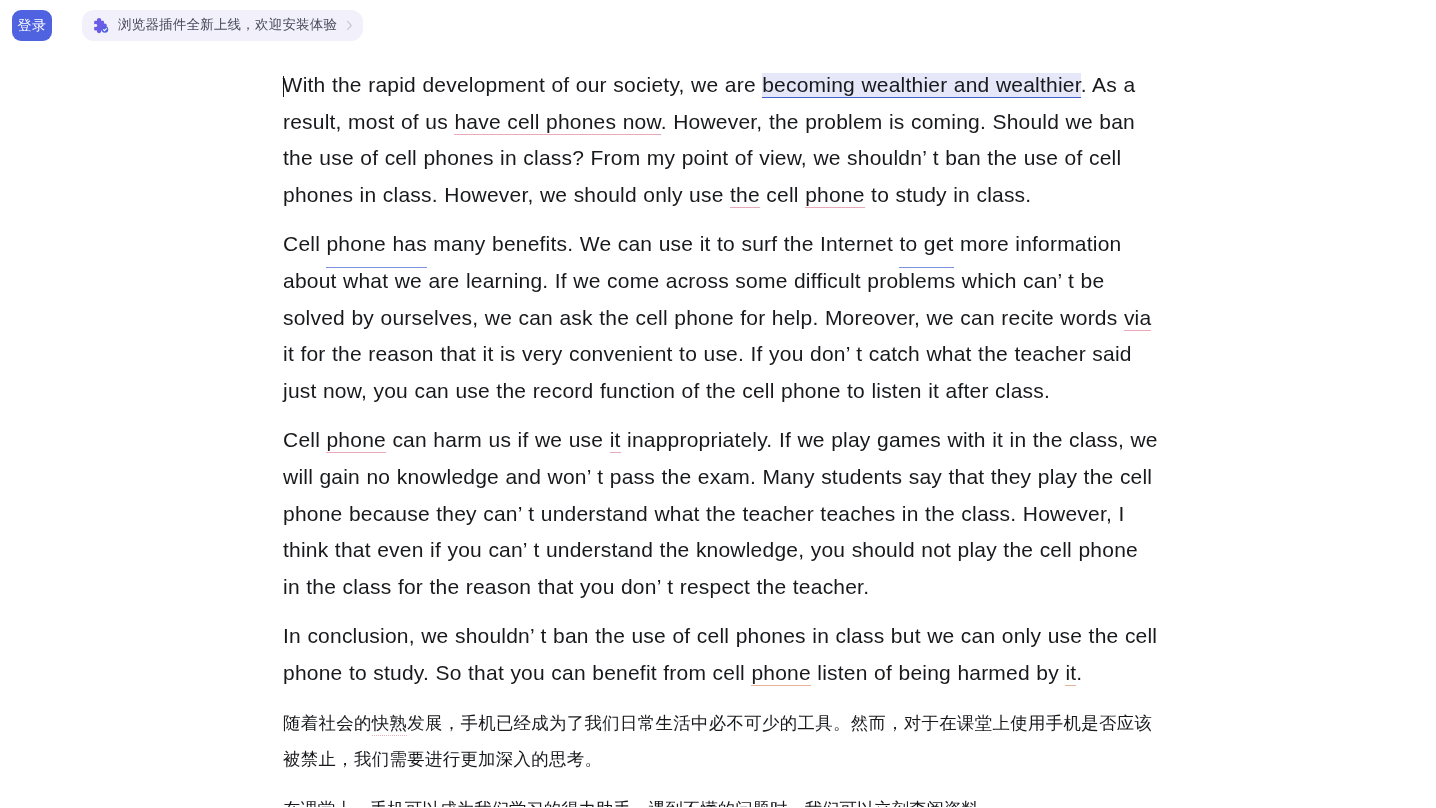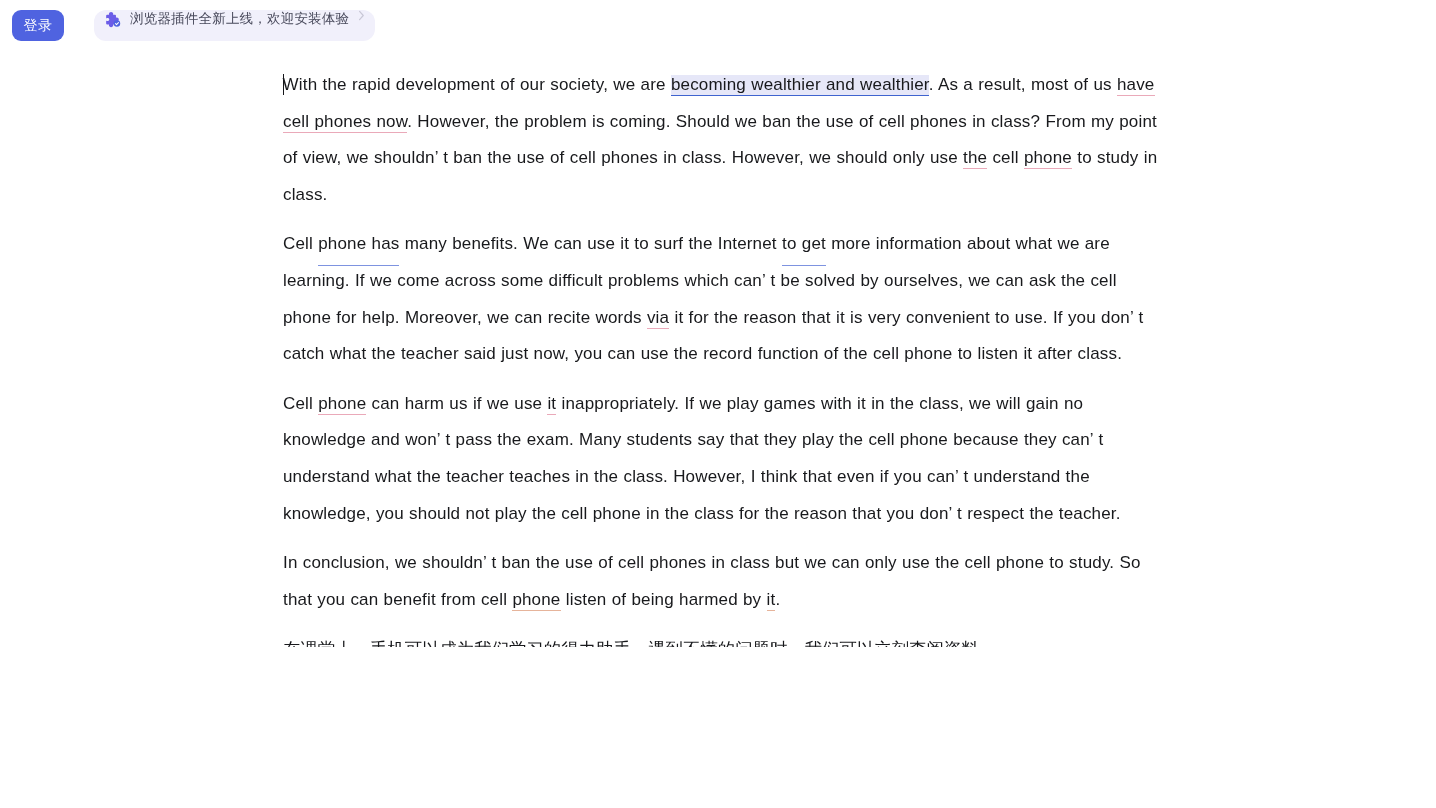--- a/index.html
+++ b/index.html
@@ -17,38 +17,38 @@
     position: relative;
     height: 50px;
     width: 100%;
     display: flex;
     align-items: center;
     padding-left: 12px;
     background: #ffffff;
   }
 
   .login-btn {
-    width: 52px;
+    width: 40px;
     height: 31px;
     border-radius: 9px;
     background: #4f63e0;
     color: #ffffff;
     font-size: 14px;
     line-height: 31px;
     text-align: center;
     letter-spacing: 0.5px;
     cursor: pointer;
     user-select: none;
     border: none;
     font-family: "Liberation Sans", "DejaVu Sans", sans-serif;
   }
 
   .promo-banner {
     display: flex;
-    align-items: flex-start;
+    align-items: center;
     height: 31px;
     margin-left: 30px;
     padding: 0 10px 0 9px;
     border-radius: 12px;
     background: #f1f0fb;
     cursor: pointer;
     user-select: none;
   }
 
   .promo-icon {
@@ -87,21 +87,21 @@
 
   .doc-page {
     position: relative;
     width: 876px;
     margin-left: 283px;
     padding-top: 17px;
   }
 
   .para {
     position: relative;
-    font-size: 17px;
+    font-size: 21px;
     line-height: 36.6px;
     color: #18191c;
     letter-spacing: 0.01em;
     text-align: left;
     margin-bottom: 13px;
     word-spacing: 0.02em;
   }
 
   .para.cn {
     font-size: 17.4px;
@@ -189,15 +189,16 @@
   </div>
 
 </div>
 
 <div class="doc-scroll">
   <div class="doc-page" id="doc-page">
       <div class="para"><span class="caret"></span><span>With the rapid development of our society, we are </span><span class="mk-blue">becoming wealthier and wealthier</span><span>. As a result, most of us </span><span class="mk-pink">have cell phones now</span><span>. However, the problem is coming. Should we ban the use of cell phones in class? From my point of view, we shouldn’ t ban the use of cell phones in class. However, we should only use </span><span class="mk-pink">the</span><span> cell </span><span class="mk-pink">phone</span><span> to study in class.</span></div>
       <div class="para"><span>Cell </span><span class="mk-blue-u">phone has</span><span> many benefits. We can use it to surf the Internet </span><span class="mk-blue-u">to get</span><span> more information about what we are learning. If we come across some difficult problems which can’ t be solved by ourselves, we can ask the cell phone for help. Moreover, we can recite words </span><span class="mk-pink">via</span><span> it for the reason that it is very convenient to use. If you don’ t catch what the teacher said just now, you can use the record function of the cell phone to listen it after class.</span></div>
       <div class="para"><span>Cell </span><span class="mk-pink">phone</span><span> can harm us if we use </span><span class="mk-pink">it</span><span> inappropriately. If we play games with it in the class, we will gain no knowledge and won’ t pass the exam. Many students say that they play the cell phone because they can’ t understand what the teacher teaches in the class. However, I think that even if you can’ t understand the knowledge, you should not play the cell phone in the class for the reason that you don’ t respect the teacher.</span></div>
       <div class="para"><span>In conclusion, we shouldn’ t ban the use of cell phones in class but we can only use the cell phone to study. So that you can benefit from cell </span><span class="mk-orange">phone</span><span> listen of being harmed by </span><span class="mk-orange">it</span><span>.</span></div>
+      <div class="para cn"><span>随着社会的</span><span class="mk-cn-dot">快熟</span><span>发展，手机已经成为了我们日常生活中必不可少的工具。然而，对于在课堂上使用手机是否应该被禁止，我们需要进行更加深入的思考。</span></div>
       <div class="clipped-line">在课堂上，手机可以成为我们学习的得力助手。遇到不懂的问题时，我们可以立刻查阅资料。</div>
     </div>
 </div>
 
 </body></html>

